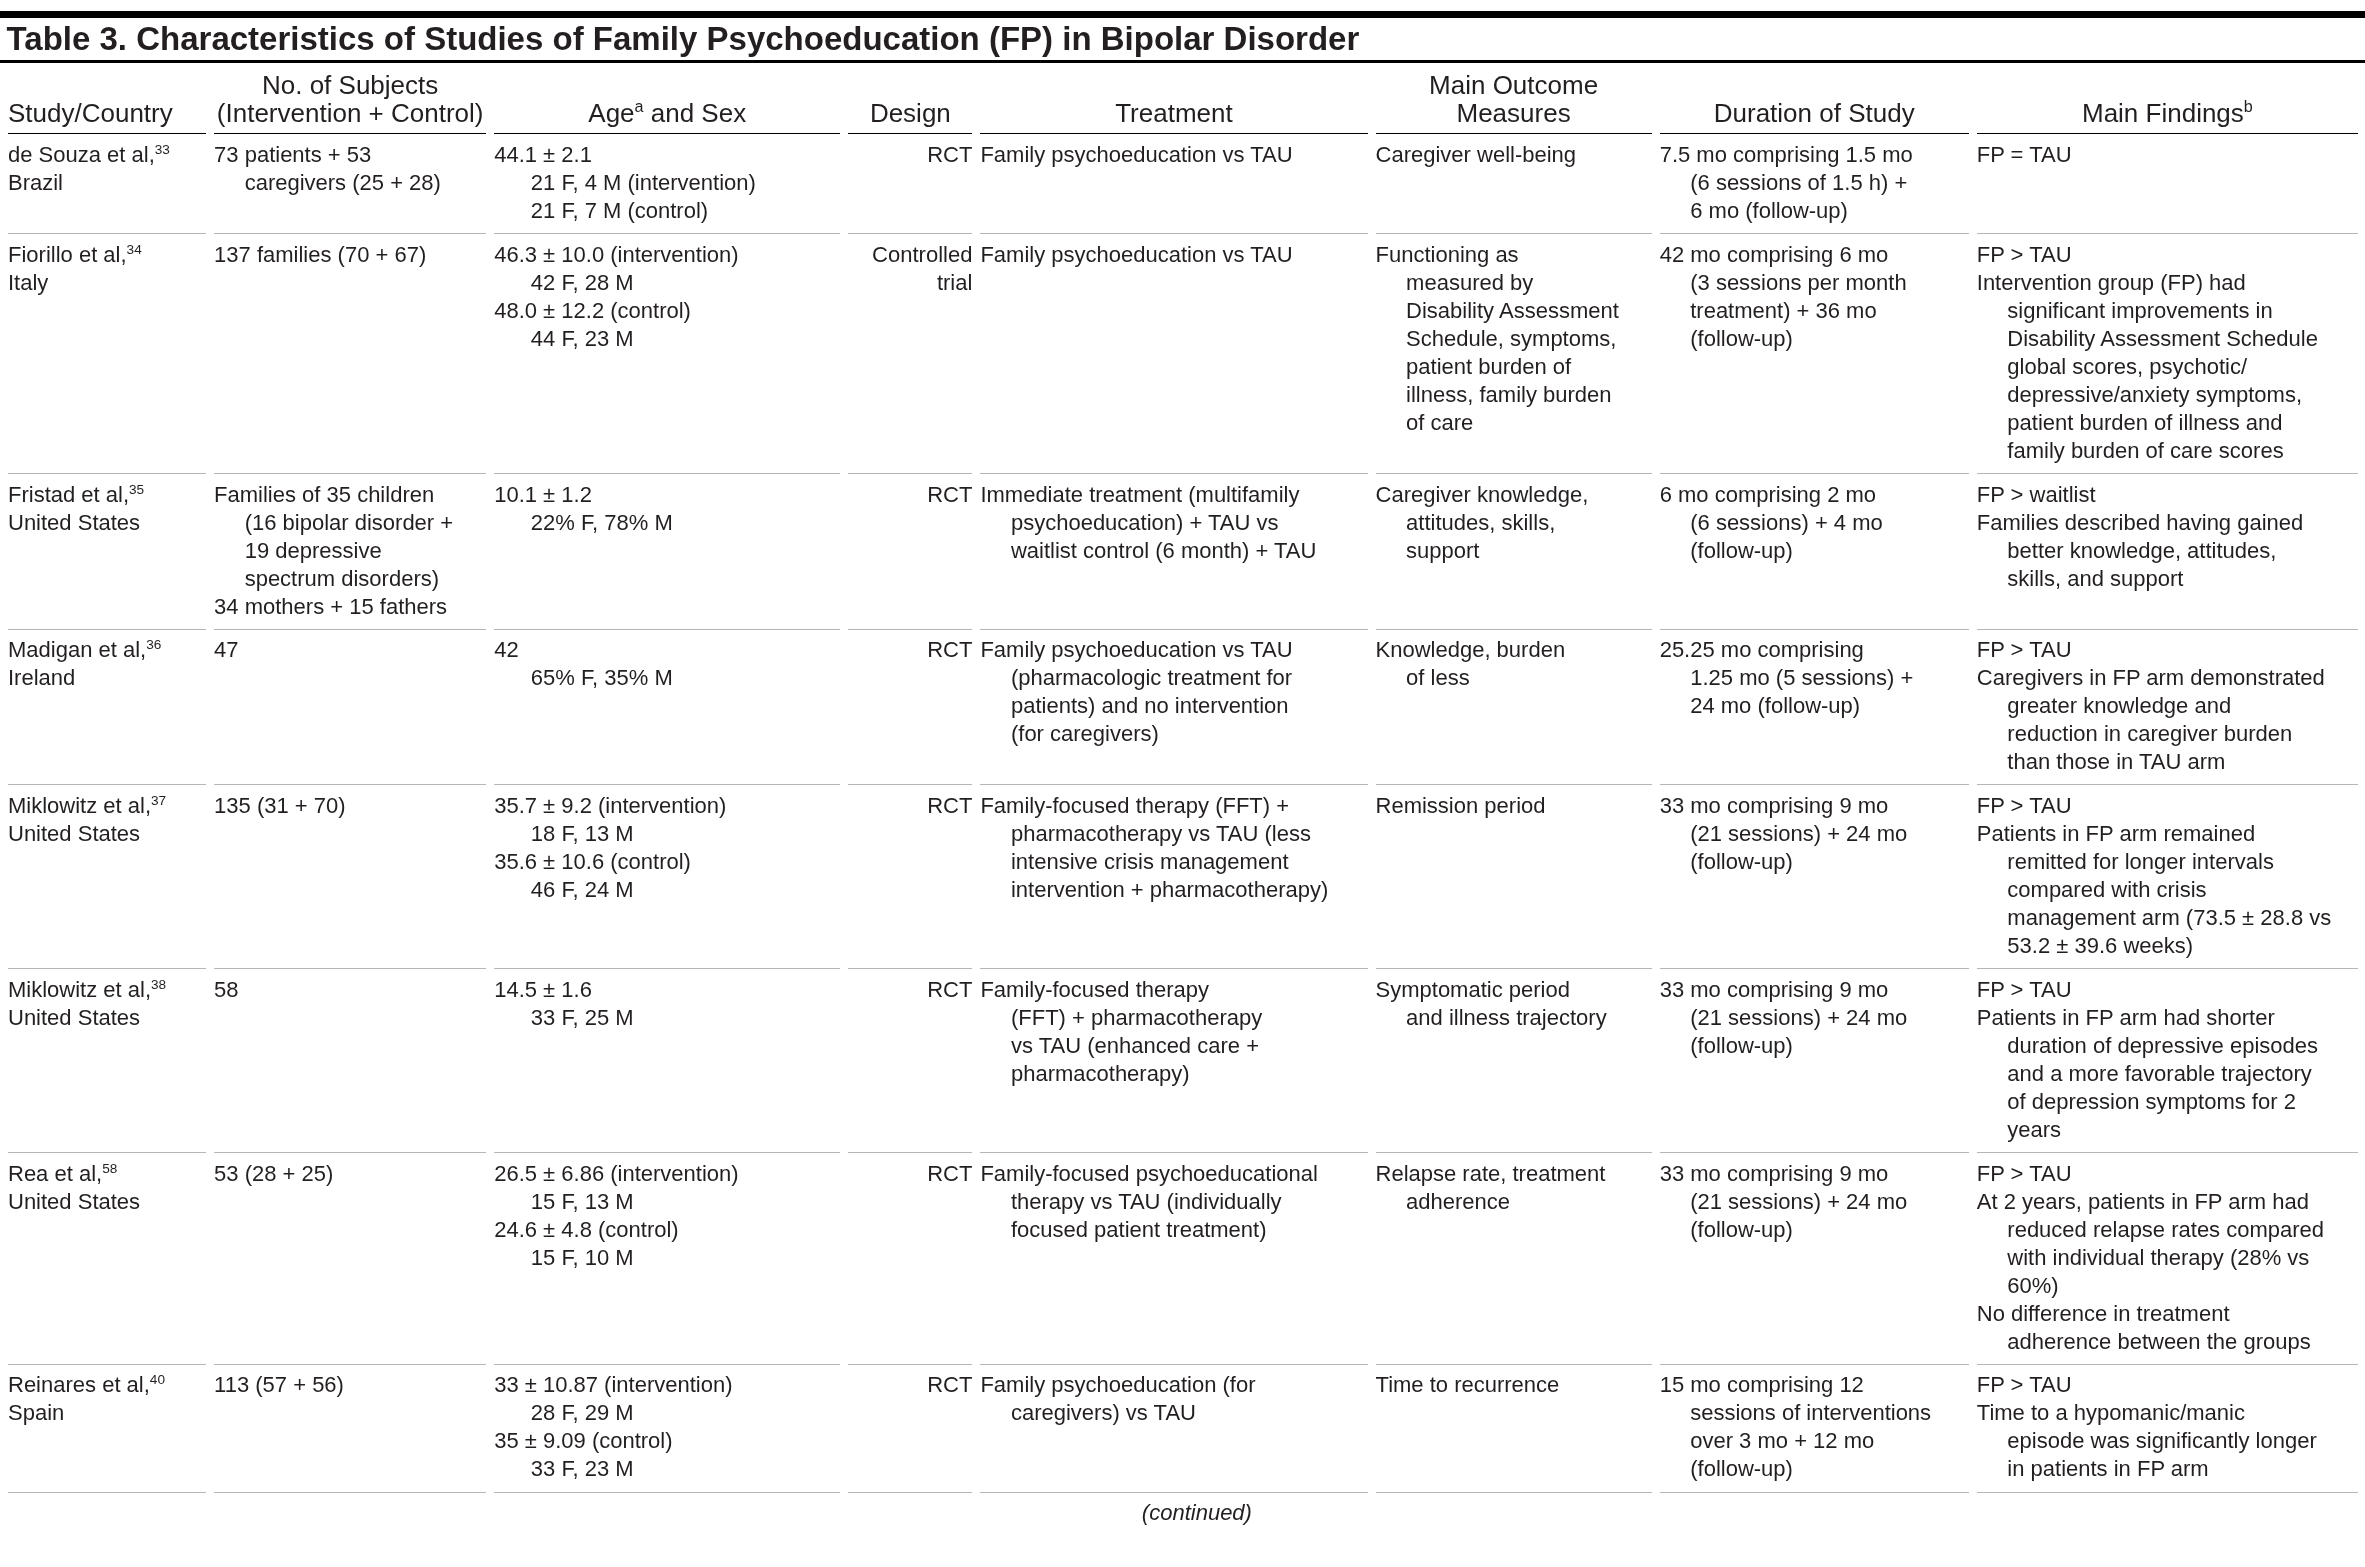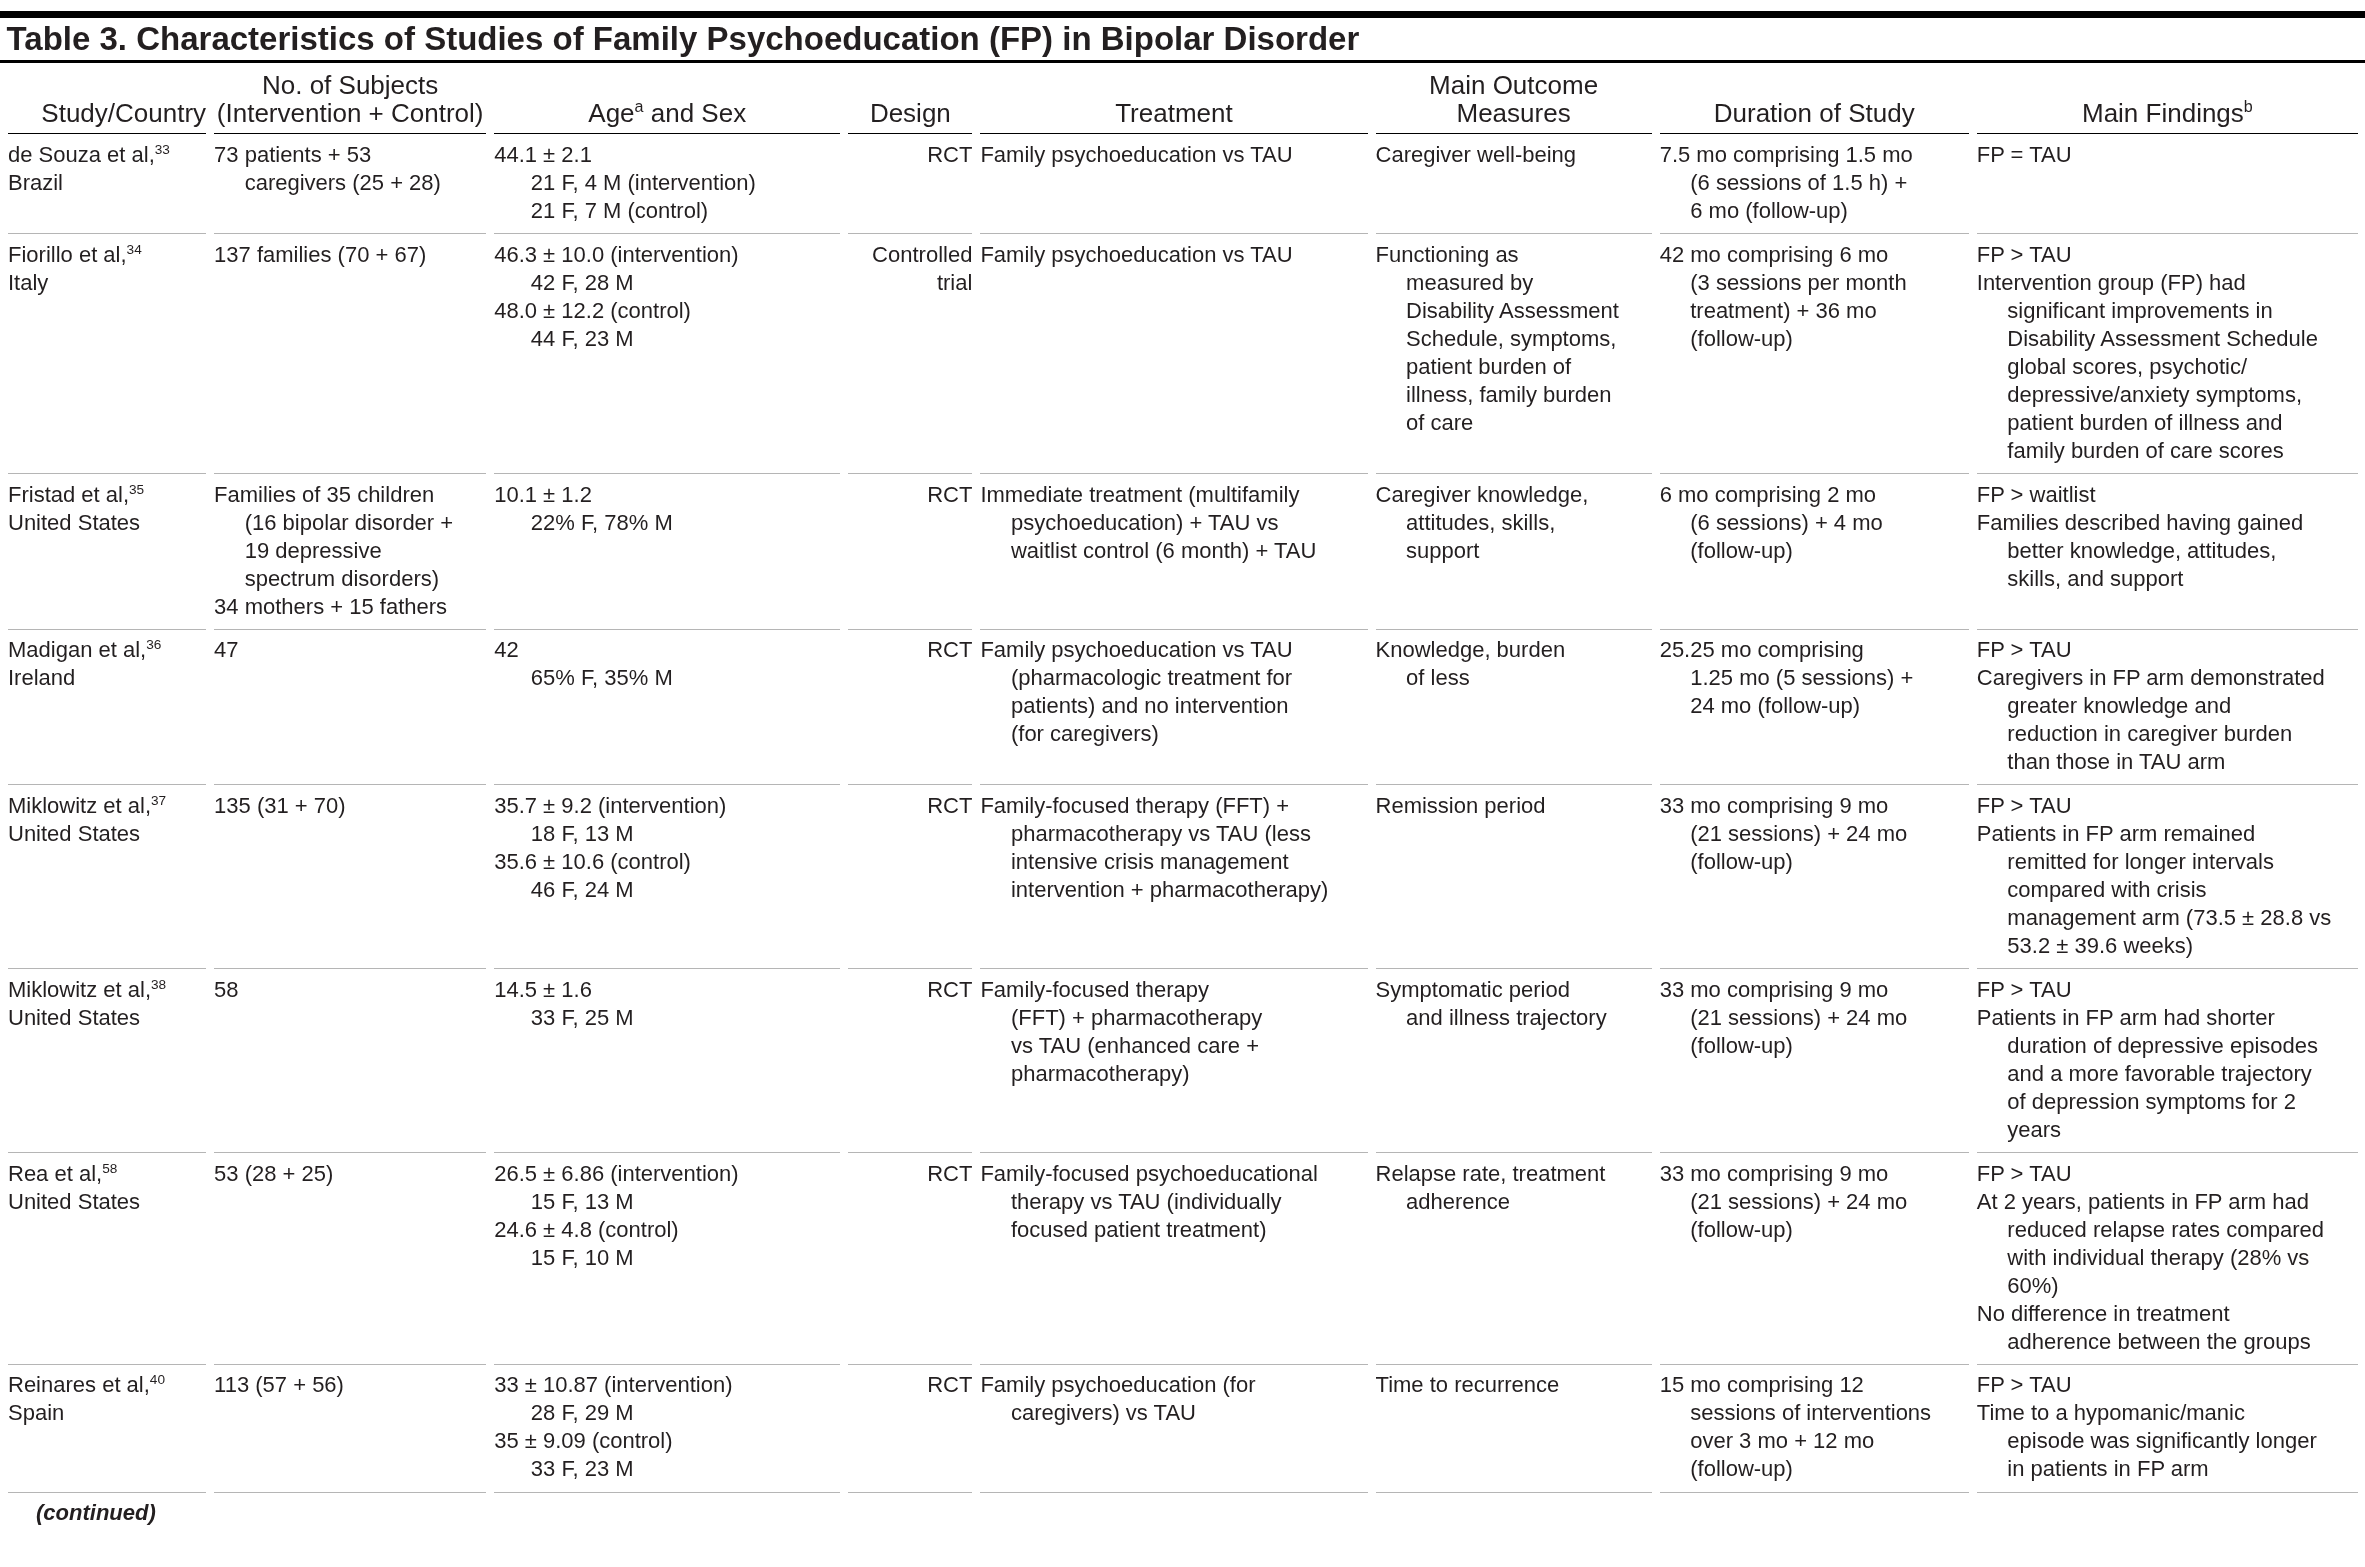--- a/index.html
+++ b/index.html
@@ -40,37 +40,37 @@
   th {
     font-weight: normal;
     vertical-align: bottom;
     text-align: center;
     padding: 8.2px 0 6.6px 0;
     border-bottom: 1.6px solid #000000;
     white-space: pre;
     font-size: 26px;
     line-height: 28px;
   }
-  th.left { text-align: right; }
+  th.left { text-align: left; }
   td {
     vertical-align: top;
     text-align: left;
     padding: 6.6px 0 8.2px 0;
     border-bottom: 1.6px solid #b5b5b5;
     white-space: pre;
   }
   td.design { text-align: right; }
   sup {
     font-size: 62%;
     line-height: 0;
   }
   .continued {
-    text-align: left;
+    text-align: center;
     font-style: italic;
-    font-weight: bold;
+    font-weight: normal;
     padding: 6.6px 8.2px 0 0;
     margin-left: 36px;
   }
 </style>
 </head>
 <body>
 
 <div class="top-bar"></div>
 <div class="title">Table 3. Characteristics of Studies of Family Psychoeducation (FP) in Bipolar Disorder</div>
 <div class="title-rule"></div>

